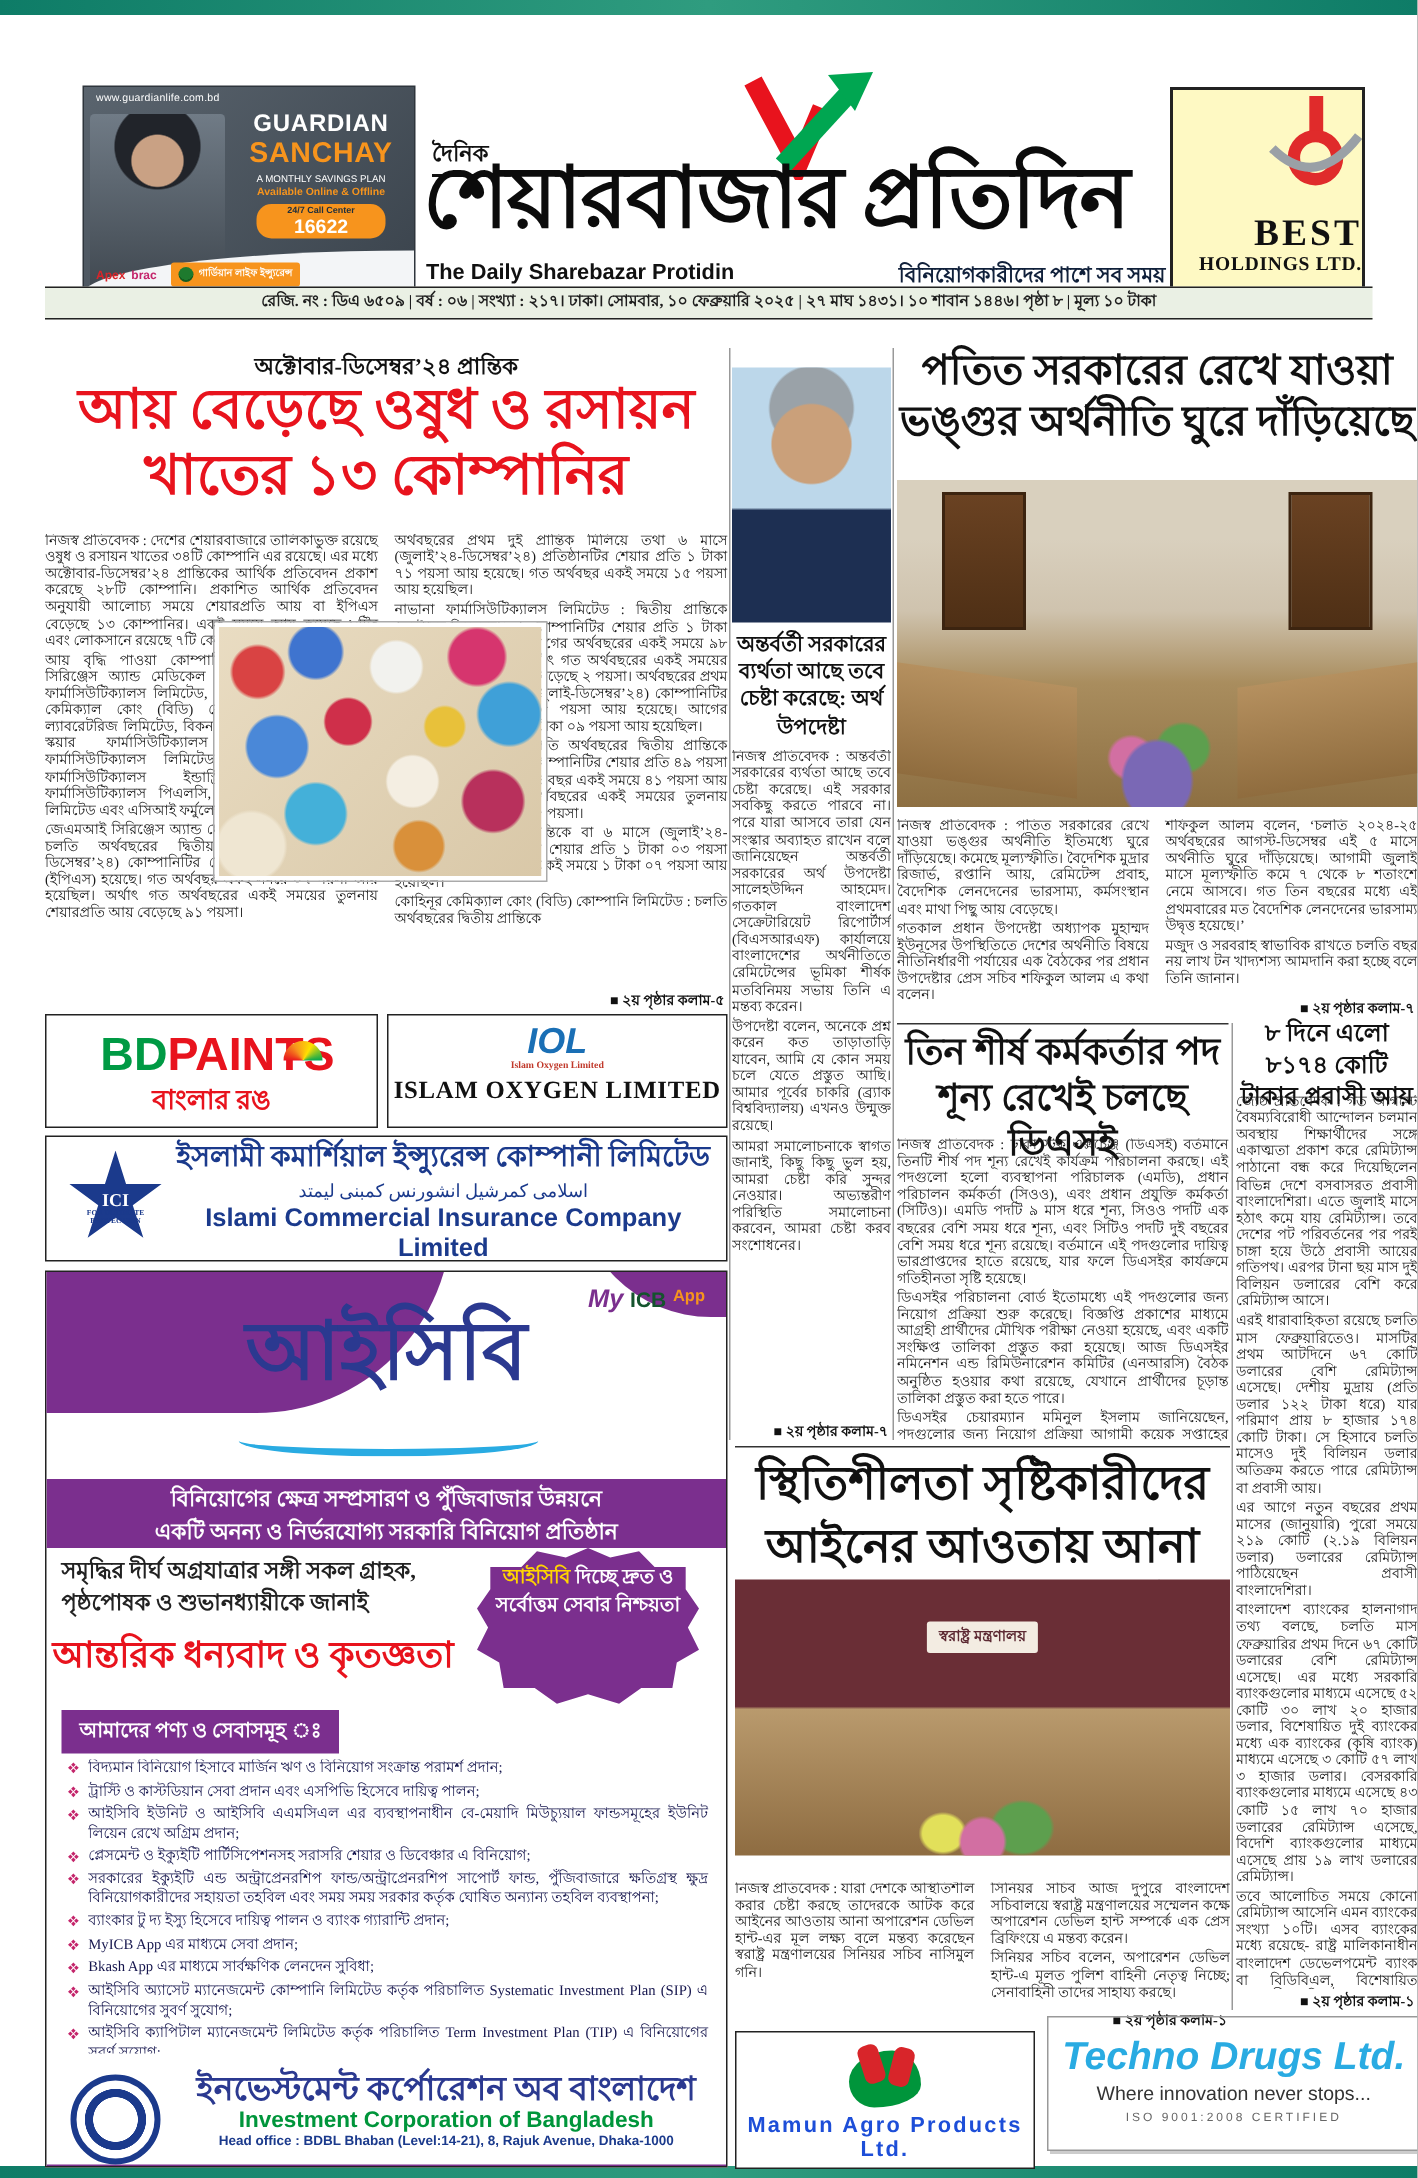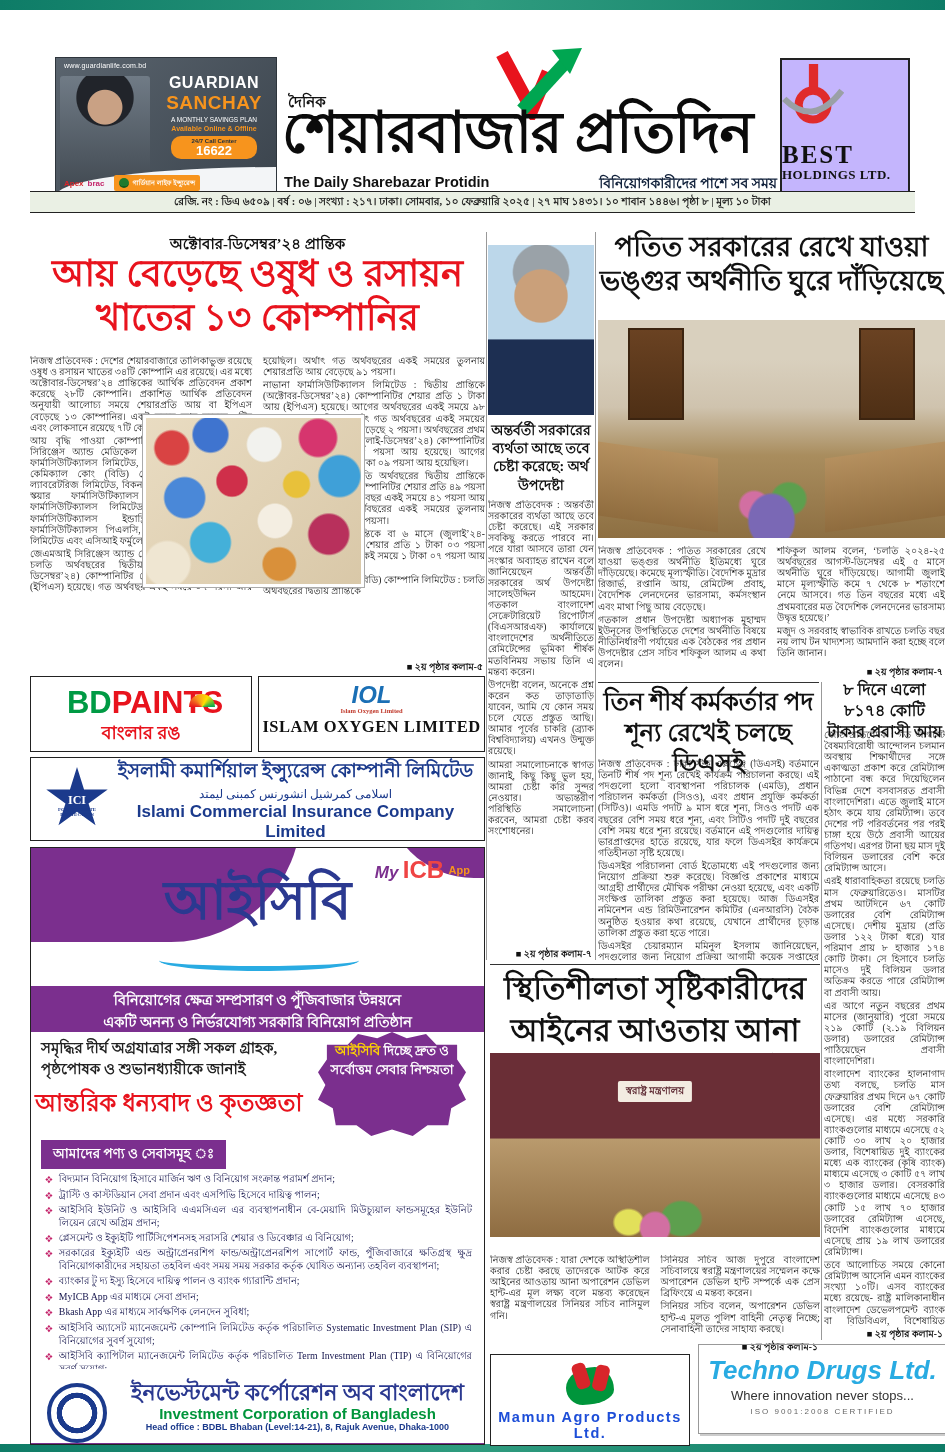--- a/index.html
+++ b/index.html
@@ -32,21 +32,21 @@
   .tree{width:10px;height:10px;border-radius:50%;background:radial-gradient(circle at 50% 35%,#1e7a2e 0 60%,#145c20 61%);}
 
   .mast-center{left:282px;top:58px;width:495px;height:140px;}
   .mast-daily{position:absolute;left:6px;top:32px;font-size:15px;font-weight:bold;border-bottom:2px solid #111;padding-bottom:1px;}
   .mast-title{position:absolute;left:0;top:46px;width:495px;font-size:57px;font-weight:900;letter-spacing:-1px;
               line-height:1;white-space:nowrap;color:#0b0b0b;}
   .mast-arrow{position:absolute;left:210px;top:-10px;width:92px;height:72px;}
   .mast-en{position:absolute;left:2px;top:116px;font-size:14.5px;font-weight:bold;font-family:"Liberation Sans",sans-serif;}
   .mast-tag{position:absolute;right:0;top:114px;font-size:14px;font-weight:bold;color:#10203a;}
 
-  .best{left:780px;top:58px;width:126px;height:140px;border:2px solid #222;background:#c4b5fd;text-align:left;}
+  .best{left:780px;top:58px;width:126px;height:140px;border:2px solid #222;background:#fef9c3;text-align:right;}
   .best svg{margin-top:4px;}
   .best-1{font-size:25px;font-weight:900;letter-spacing:2px;line-height:1;}
   .best-2{font-size:13px;font-weight:900;letter-spacing:.5px;}
 
   .dateline{left:30px;top:191px;width:885px;height:20px;background:#eaf0e4;border-top:1px solid #222;
             border-bottom:1px solid #222;font-size:10.5px;font-weight:bold;text-align:center;line-height:20px;color:#1d1d1d;}
 
   
   .bodytxt{font-size:9.5px;line-height:1.17;text-align:justify;color:#191919;overflow:hidden;}
   .bodytxt p{margin:0 0 2px 0;}
@@ -146,21 +146,21 @@
   .ici-ar{font-size:12px;margin-top:-1px;}
   .ici-en{font-family:"Liberation Sans",sans-serif;font-size:17px;font-weight:900;}
 
   
   .icb{left:30px;top:847px;width:455px;height:598px;border:1.5px solid #222;box-sizing:border-box;background:#fff;overflow:hidden;}
   .icb-head{position:relative;height:138px;}
   .icb-curve{position:absolute;left:-30px;top:-36px;width:300px;height:130px;background:#7b2f8e;border-radius:0 0 140px 0;}
   .icb-curve2{position:absolute;right:-40px;top:-60px;width:140px;height:90px;background:#7b2f8e;border-radius:0 0 0 120px;}
   .icb-app{position:absolute;right:14px;top:8px;font-family:"Liberation Sans",sans-serif;}
   .icb-app .my{font-style:italic;color:#7b2f8e;font-size:17px;font-weight:bold;}
-  .icb-app .icbw{color:#ef4444;font-size:24px;font-weight:900;}
+  .icb-app .icbw{color:#14532d;font-size:14px;font-weight:900;}
   .icb-app .app{color:#f7941d;font-size:11px;font-weight:bold;vertical-align:4px;}
   .icb-title{position:absolute;left:0;top:26px;width:100%;text-align:center;font-size:54px;font-weight:900;color:#2b3990;line-height:1;}
   .icb-swoosh{position:absolute;left:128px;top:102px;width:200px;height:16px;border-bottom:5px solid #29abe2;border-radius:50%;}
   .icb-band{height:46px;background:#7b2f8e;color:#fff;text-align:center;font-size:14.5px;font-weight:bold;line-height:1.55;padding-top:3px;box-sizing:border-box;}
   .icb-greet{position:relative;height:108px;}
   .icb-greet-l{position:absolute;left:10px;top:6px;width:290px;font-size:15px;font-weight:bold;color:#222;line-height:1.4;}
   .icb-thanks{position:absolute;left:4px;top:52px;width:300px;font-size:24px;font-weight:900;color:#e8131d;}
   .burst{position:absolute;right:18px;top:0;width:148px;height:106px;background:#7b2f8e;color:#fff;text-align:center;
          font-size:13px;font-weight:bold;line-height:1.45;padding-top:10px;box-sizing:border-box;
          clip-path:polygon(50% 0,60% 6%,73% 2%,80% 12%,94% 12%,94% 26%,100% 38%,95% 50%,100% 64%,90% 72%,88% 88%,74% 88%,64% 98%,50% 92%,36% 98%,26% 88%,12% 88%,10% 72%,0 64%,5% 50%,0 38%,6% 26%,6% 12%,20% 12%,27% 2%,40% 6%);}
@@ -252,20 +252,21 @@
 
   <div class="abs dateline">রেজি. নং : ডিএ ৬৫০৯  |  বর্ষ : ০৬  |  সংখ্যা : ২১৭।  ঢাকা।  সোমবার, ১০ ফেব্রুয়ারি ২০২৫  |  ২৭ মাঘ ১৪৩১।  ১০ শাবান ১৪৪৬।  পৃষ্ঠা ৮  |  মূল্য ১০ টাকা</div>
 
   <div class="abs lead">
     <div class="kicker">অক্টোবার-ডিসেম্বর’২৪ প্রান্তিক</div>
     <div class="lead-h">আয় বেড়েছে ওষুধ ও রসায়ন খাতের ১৩ কোম্পানির</div>
     <div class="lead-body bodytxt cols2">
       <p>নিজস্ব প্রতিবেদক : দেশের শেয়ারবাজারে তালিকাভুক্ত রয়েছে ওষুধ ও রসায়ন খাতের ৩৪টি কোম্পানি এর রয়েছে। এর মধ্যে অক্টোবার-ডিসেম্বর’২৪ প্রান্তিকের আর্থিক প্রতিবেদন প্রকাশ করেছে ২৮টি কোম্পানি। প্রকাশিত আর্থিক প্রতিবেদন অনুযায়ী আলোচ্য সময়ে শেয়ারপ্রতি আয় বা ইপিএস বেড়েছে ১৩ কোম্পানির। একই সময়ে আয় কমেছে ৮টির এবং লোকসানে রয়েছে ৭টি কোম্পানি।</p>
       <p>আয় বৃদ্ধি পাওয়া কোম্পানিগুলো হলো- জেএমআই সিরিঞ্জেস অ্যান্ড মেডিকেল ডিভাইস লিমিটেড, নাভানা ফার্মাসিউটিক্যালস লিমিটেড, ওরিয়ন ইনফিউশন, কোহিনূর কেমিক্যাল কোং (বিডি) কোম্পানি লিমিটেড, একমি ল্যাবরেটরিজ লিমিটেড, বিকন ফার্মাসিউটিক্যালস পিএলসি, স্কয়ার ফার্মাসিউটিক্যালস পিএলসি, বেক্সিমকো ফার্মাসিউটিক্যালস লিমিটেড, ম্যারিকো, ইবনে সিনা ফার্মাসিউটিক্যালস ইন্ডাস্ট্রি পিএলসি, এমবি ফার্মাসিউটিক্যালস পিএলসি, ফার কেমিক্যাল ইন্ডাস্ট্রিজ লিমিটেড এবং এসিআই ফর্মুলেশনস লিমিটেড।</p>
       <p>জেএমআই সিরিঞ্জেস অ্যান্ড মেডিকেল ডিভাইস লিমিটেড : চলতি অর্থবছরের দ্বিতীয় প্রান্তিকে (অক্টোবর’২৪-ডিসেম্বর’২৪) কোম্পানিটির শেয়ার প্রতি ৯৮ পয়সা আয় (ইপিএস) হয়েছে। গত অর্থবছর একই সময়ে ০৭ পয়সা আয় হয়েছিল। অর্থাৎ গত অর্থবছরের একই সময়ের তুলনায় শেয়ারপ্রতি আয় বেড়েছে ৯১ পয়সা।</p>
+      <p>অর্থবছরের প্রথম দুই প্রান্তিক মিলিয়ে তথা ৬ মাসে (জুলাই’২৪-ডিসেম্বর’২৪) প্রতিষ্ঠানটির শেয়ার প্রতি ১ টাকা ৭১ পয়সা আয় হয়েছে। গত অর্থবছর একই সময়ে ১৫ পয়সা আয় হয়েছিল।</p>
       <p>নাভানা ফার্মাসিউটিক্যালস লিমিটেড : দ্বিতীয় প্রান্তিকে (অক্টোবর-ডিসেম্বর’২৪) কোম্পানিটির শেয়ার প্রতি ১ টাকা আয় (ইপিএস) হয়েছে। আগের অর্থবছরের একই সময়ে ৯৮ পয়সা আয় হয়েছিল। অর্থাৎ গত অর্থবছরের একই সময়ের তুলনায় শেয়ারপ্রতি আয় বেড়েছে ২ পয়সা। অর্থবছরের প্রথম দুই প্রান্তিকে বা ৬ মাসে (জুলাই-ডিসেম্বর’২৪) কোম্পানিটির শেয়ার প্রতি ২ টাকা ২৫ পয়সা আয় হয়েছে। আগের অর্থবছরের একই সময়ে ২ টাকা ০৯ পয়সা আয় হয়েছিল।</p>
       <p>ওরিয়ন ইনফিউশন : চলতি অর্থবছরের দ্বিতীয় প্রান্তিকে (অক্টোবর-ডিসেম্বর’২৪) কোম্পানিটির শেয়ার প্রতি ৪৯ পয়সা আয় (ইপিএস) হয়েছে। গত বছর একই সময়ে ৪১ পয়সা আয় হয়েছিল। অর্থাৎ গত অর্থবছরের একই সময়ের তুলনায় শেয়ারপ্রতি আয় বেড়েছে ৮ পয়সা।</p>
       <p>অর্থবছরের প্রথম দুই প্রান্তিকে বা ৬ মাসে (জুলাই’২৪-ডিসেম্বর’২৪) প্রতিষ্ঠানটির শেয়ার প্রতি ১ টাকা ০৩ পয়সা আয় হয়েছে। গত বছরের একই সময়ে ১ টাকা ০৭ পয়সা আয় হয়েছিল।</p>
       <p>কোহিনূর কেমিক্যাল কোং (বিডি) কোম্পানি লিমিটেড : চলতি অর্থবছরের দ্বিতীয় প্রান্তিকে</p>
     </div>
     <div class="pills"></div>
     <div class="cont">■ ২য় পৃষ্ঠার কলাম-৫</div>
   </div>
 
   <div class="abs midcol">

